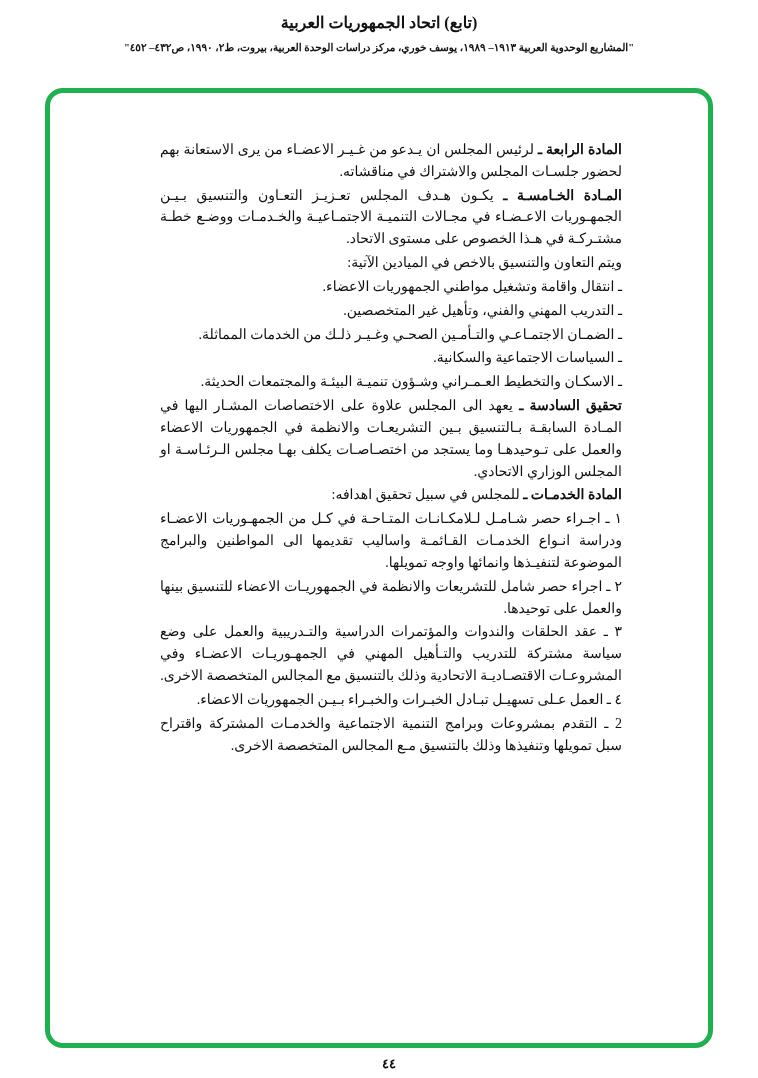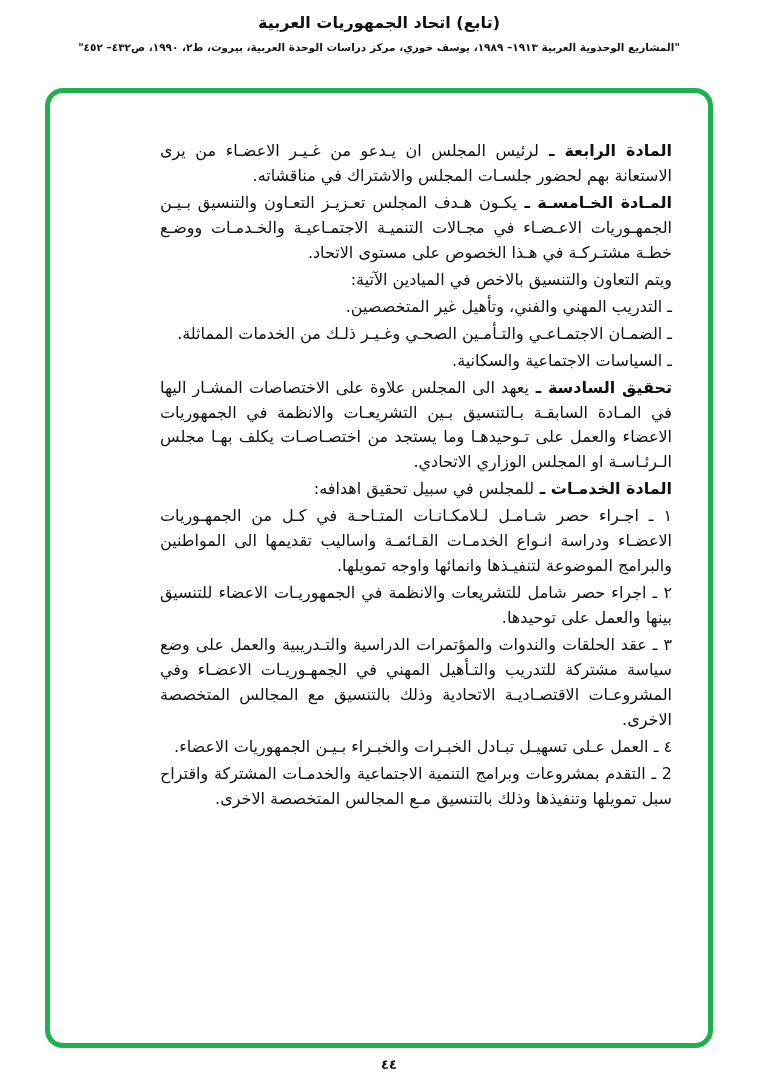--- a/index.html
+++ b/index.html
@@ -1,15 +1,15 @@
 <!DOCTYPE html>
 <html lang="ar"><head>
 <meta charset="utf-8">
 <style>
-  * { margin: 0; padding: 0; box-sizing: border-box; }
+  * { margin: 0; padding: 0; box-sizing: border-box; font-family: Liberation Serif, serif; }
   html, body { background: #ffffff; }
   body {
     width: 758px;
     height: 1078px;
     position: relative;
     font-family: "DejaVu Sans", sans-serif;
     color: #111111;
     overflow: hidden;
   }
   .header-title {
@@ -34,22 +34,22 @@
     top: 88px;
     width: 668px;
     height: 960px;
     border: 5px solid #1fb14d;
     border-radius: 18px;
     background: #ffffff;
   }
   .text-block {
     direction: rtl;
     text-align: justify;
-    padding: 46px 36px 0 110px;
-    font-size: 16px;
+    padding: 46px 86px 0 110px;
+    font-size: 14px;
     line-height: 1.56;
     color: #101010;
   }
   .para { margin-bottom: 2px; }
   .para .bold { font-weight: bold; }
   .page-number {
     position: absolute;
     bottom: 6px;
     left: 10px;
     width: 100%;
@@ -63,23 +63,25 @@
 
 <div class="header-title">(تابع) اتحاد الجمهوريات العربية</div>
 
 <div class="citation">"المشاريع الوحدوية العربية ١٩١٣– ١٩٨٩، يوسف خوري، مركز دراسات الوحدة العربية، بيروت، ط٢، ١٩٩٠، ص٤٣٢– ٤٥٢"</div>
 
 <div class="content-frame">
   <div class="text-block">
       <div class="para"><span class="bold">المادة الرابعة ـ </span><span>لرئيس المجلس ان يـدعو من غـيـر الاعضـاء من يرى الاستعانة بهم لحضور جلسـات المجلس والاشتراك في مناقشاته.</span></div>
       <div class="para"><span class="bold">المـادة الخـامسـة ـ </span><span>يكـون هـدف المجلس تعـزيـز التعـاون والتنسيق بـيـن الجمهـوريات الاعـضـاء في مجـالات التنميـة الاجتمـاعيـة والخـدمـات ووضـع خطـة مشتـركـة في هـذا الخصوص على مستوى الاتحاد.</span></div>
       <div class="para"><span>ويتم التعاون والتنسيق بالاخص في الميادين الآتية:</span></div>
+      <div class="para"><span>ـ انتقال واقامة وتشغيل مواطني الجمهوريات الاعضاء.</span></div>
       <div class="para"><span>ـ التدريب المهني والفني، وتأهيل غير المتخصصين.</span></div>
       <div class="para"><span>ـ الضمـان الاجتمـاعـي والتـأمـين الصحـي وغـيـر ذلـك من الخدمات المماثلة.</span></div>
       <div class="para"><span>ـ السياسات الاجتماعية والسكانية.</span></div>
+      <div class="para"><span>ـ الاسكـان والتخطيط العـمـراني وشـؤون تنميـة البيئـة والمجتمعات الحديثة.</span></div>
       <div class="para"><span class="bold">تحقيق السادسة ـ </span><span>يعهد الى المجلس علاوة على الاختصاصات المشـار اليها في المـادة السابقـة بـالتنسيق بـين التشريعـات والانظمة في الجمهوريات الاعضاء والعمل على تـوحيدهـا وما يستجد من اختصـاصـات يكلف بهـا مجلس الـرئـاسـة او المجلس الوزاري الاتحادي.</span></div>
       <div class="para"><span class="bold">المادة الخدمـات ـ </span><span>للمجلس في سبيل تحقيق اهدافه:</span></div>
       <div class="para"><span>١ ـ اجـراء حصر شـامـل لـلامكـانـات المتـاحـة في كـل من الجمهـوريات الاعضـاء ودراسة انـواع الخدمـات القـائمـة واساليب تقديمها الى المواطنين والبرامج الموضوعة لتنفيـذها وانمائها واوجه تمويلها.</span></div>
       <div class="para"><span>٢ ـ اجراء حصر شامل للتشريعات والانظمة في الجمهوريـات الاعضاء للتنسيق بينها والعمل على توحيدها.</span></div>
       <div class="para"><span>٣ ـ عقد الحلقات والندوات والمؤتمرات الدراسية والتـدريبية والعمل على وضع سياسة مشتركة للتدريب والتـأهيل المهني في الجمهـوريـات الاعضـاء وفي المشروعـات الاقتصـاديـة الاتحادية وذلك بالتنسيق مع المجالس المتخصصة الاخرى.</span></div>
       <div class="para"><span>٤ ـ العمل عـلى تسهيـل تبـادل الخبـرات والخبـراء بـيـن الجمهوريات الاعضاء.</span></div>
       <div class="para"><span>2 ـ التقدم بمشروعات وبرامج التنمية الاجتماعية والخدمـات المشتركة واقتراح سبل تمويلها وتنفيذها وذلك بالتنسيق مـع المجالس المتخصصة الاخرى.</span></div>
     </div>
 </div>
 

